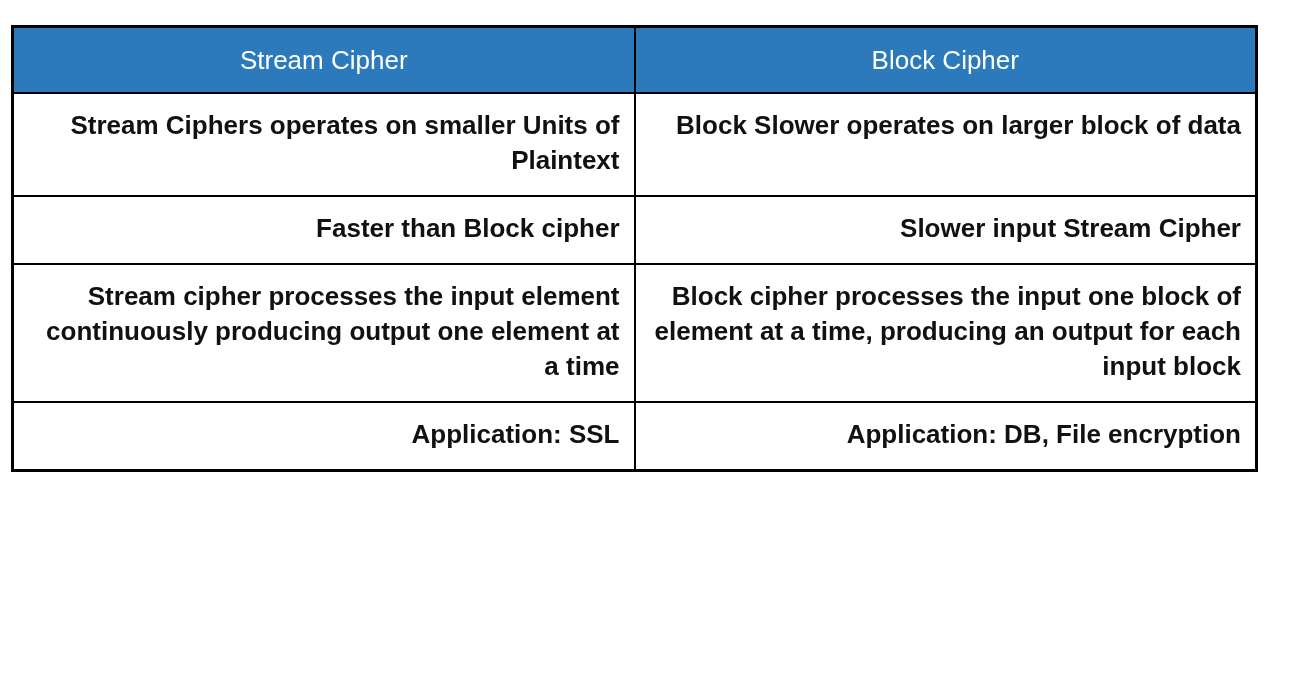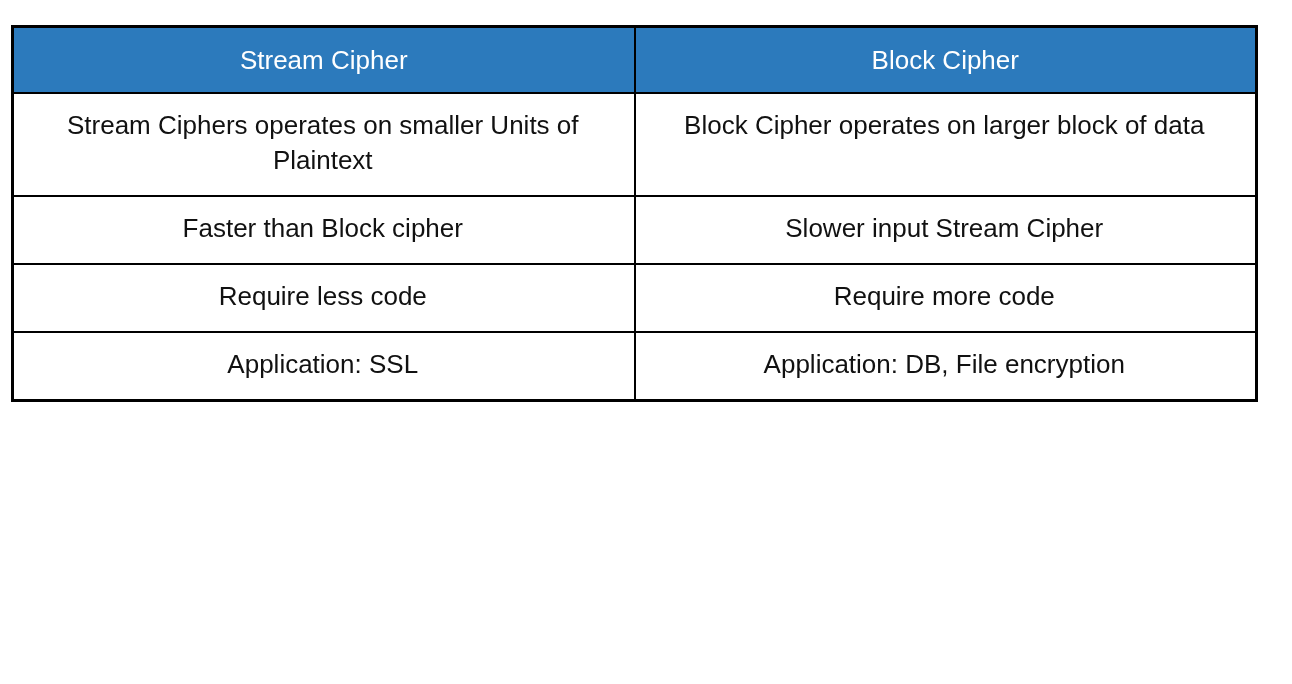--- a/index.html
+++ b/index.html
@@ -38,23 +38,23 @@
     font-weight: 400;
     line-height: 36px;
     text-align: center;
     padding: 14px 12px;
     border: 2px solid var(--border-color);
     width: 50%;
   }
   table.compare-table td {
     color: var(--body-text);
     font-size: 26px;
-    font-weight: 400;
+    font-weight: 700;
     line-height: 35px;
-    text-align: center;
+    text-align: right;
     vertical-align: top;
     padding: 14px 14px 17px 12px;
     border: 2px solid var(--border-color);
     background: #FFFFFF;
     word-wrap: break-word;
     margin-top: 36px;
   }
 </style>
 </head>
 <body>
@@ -63,29 +63,29 @@
   <table class="compare-table">
     <thead>
       <tr>
         <th>Stream Cipher</th>
         <th>Block Cipher</th>
       </tr>
     </thead>
     <tbody>
       <tr>
         <td>Stream Ciphers operates on smaller Units of Plaintext</td>
-        <td>Block Cipher operates on larger block of data</td>
+        <td>Block Slower operates on larger block of data</td>
       </tr>
       <tr>
         <td>Faster than Block cipher</td>
         <td>Slower input Stream Cipher</td>
       </tr>
       <tr>
-        <td>Require less code</td>
-        <td>Require more code</td>
+        <td>Stream cipher processes the input element continuously producing output one element at a time</td>
+        <td>Block cipher processes the input one block of element at a time, producing an output for each input block</td>
       </tr>
       <tr>
         <td>Application: SSL</td>
         <td>Application: DB, File encryption</td>
       </tr>
     </tbody>
   </table>
 </div>
 
 </body></html>

